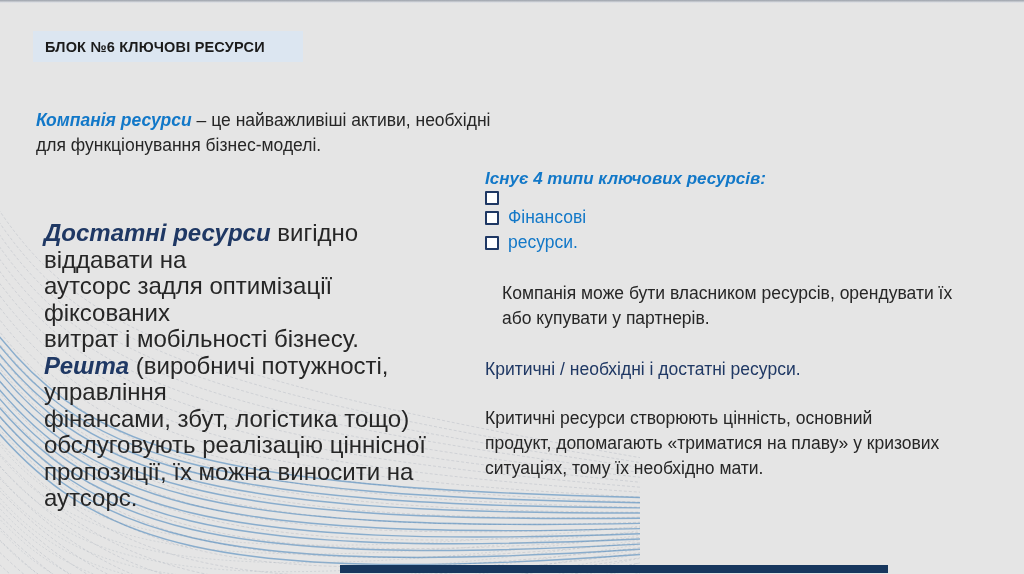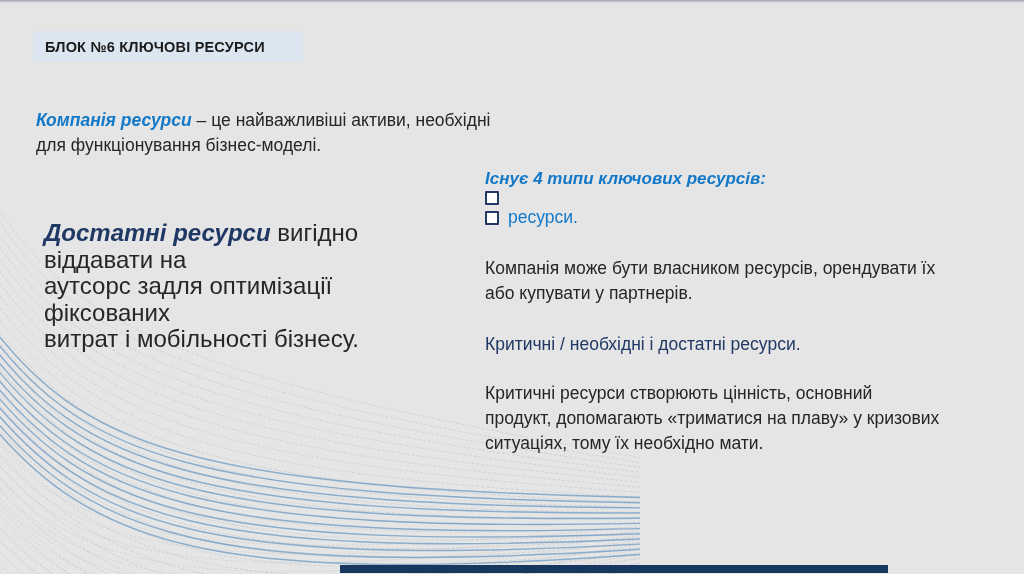--- a/index.html
+++ b/index.html
@@ -56,21 +56,21 @@
     color:#1278c8;line-height:25px;
   }
   .checkbox-square{
     display:inline-block;width:10px;height:10px;
     border:2px solid #1f3864;border-radius:1px;
     margin-right:9px;flex:0 0 auto;
     background:#ffffff;
   }
   .right-col p{margin:0;}
   .right-col .p1{margin-top:0;}
-  .right-col .p2{margin-top:26px;}
+  .right-col .p2{margin-top:26px;margin-left:17px;}
   .subheading{
     margin-top:26px !important;
     color:#1f3864;font-weight:normal;
   }
   .right-col .p3{margin-top:24px;}
   .footer-bar{
     position:absolute;left:340px;top:565px;width:548px;height:8px;
     background:#17375e;
   }
 </style>
@@ -148,27 +148,38 @@
 для функціонування бізнес-моделі.</span>
   </div>
 
   <div class="left-col">
     <p>
       <span class="lead-navy">Достатні ресурси</span>
       <span class="pre">вигідно віддавати на
 аутсорс задля оптимізації фіксованих
 витрат і мобільності бізнесу.</span>
     </p>
+    <p>
+      <span class="lead-navy">Решта</span>
+      <span class="pre">(виробничі потужності, управління
+фінансами, збут, логістика тощо)
+обслуговують реалізацію ціннісної
+пропозиції, їх можна виносити на аутсорс.</span>
+    </p>
   </div>
 
   <div class="right-col">
     <p class="right-heading">Існує 4 типи ключових ресурсів:</p>
     <ul class="check-list">
       <li>
         <span class="checkbox-square"></span>
+      </li>
+      <li>
+        <span class="checkbox-square"></span>
+        <span>Фінансові</span>
       </li>
       <li>
         <span class="checkbox-square"></span>
         <span>ресурси.</span>
       </li>
     </ul>
     <p class="p2 pre">Компанія може бути власником ресурсів, орендувати їх
 або купувати у партнерів.</p>
     <p class="subheading">Критичні / необхідні і достатні ресурси.</p>
     <p class="p3 pre">Критичні ресурси створюють цінність, основний

